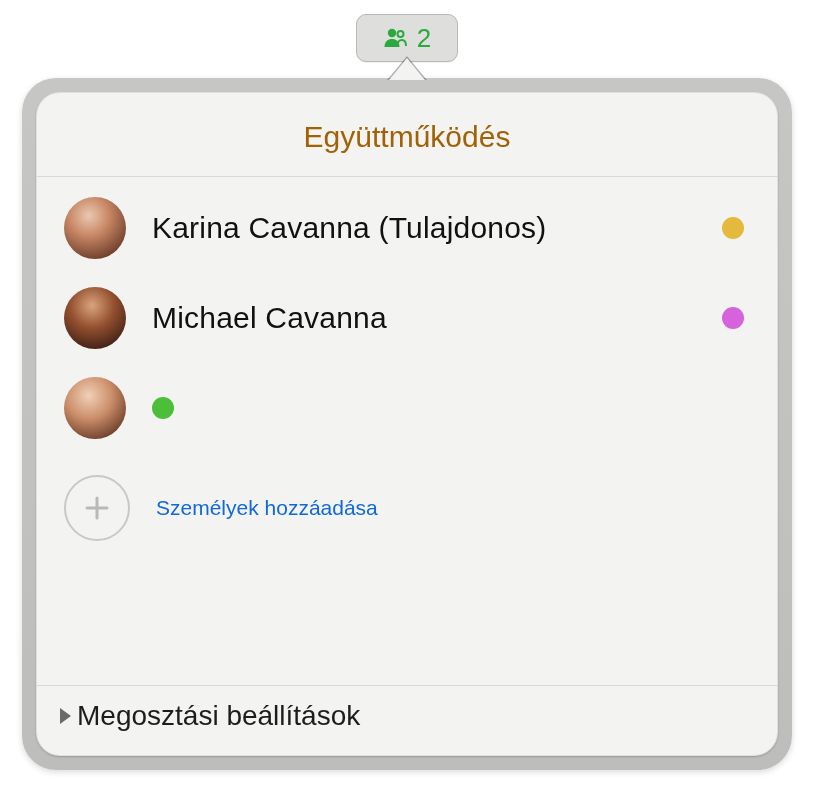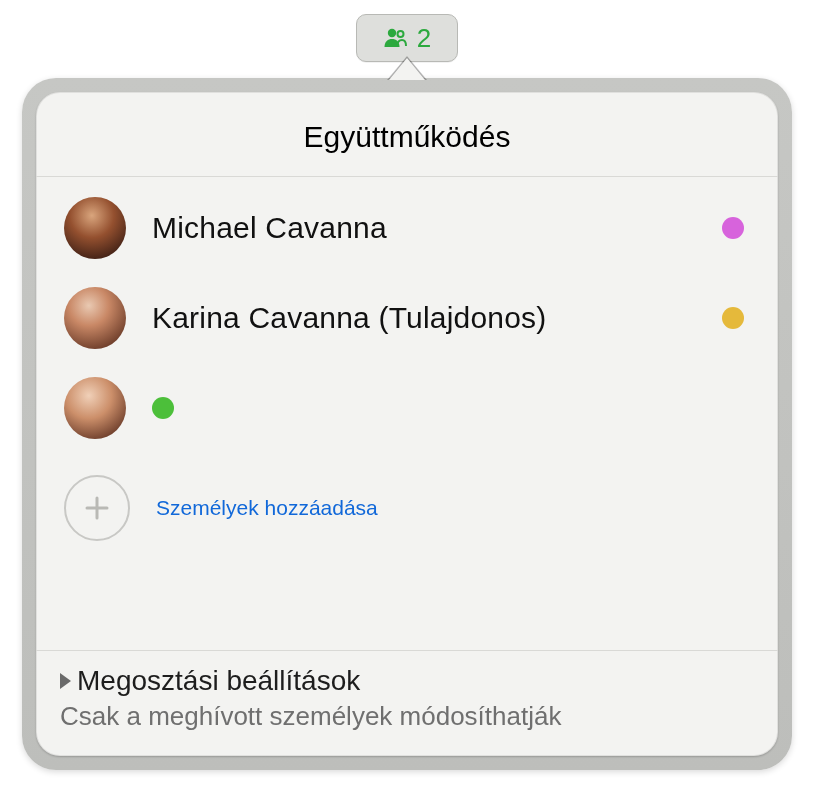--- a/index.html
+++ b/index.html
@@ -55,21 +55,21 @@
     width:100%;height:100%;
     background:#f3f3f1;
     border-radius:24px;
     box-shadow:inset 0 0 0 1px rgba(0,0,0,.08),0 1px 2px rgba(0,0,0,.2);
     display:flex;flex-direction:column;
     overflow:hidden;
   }
   .header{
     text-align:center;
     font-size:30px;
-    color:#000000;
+    color:#a16207;
     padding:28px 0 22px;
     border-bottom:1px solid #d9d9d6;
     font-weight:400;
   }
   .list{flex:1;padding:6px 0 0 0;}
   .row{
     display:flex;align-items:center;
     padding:14px 34px 14px 28px;
     gap:26px;
   }
@@ -121,29 +121,29 @@
   <div class="pointer"></div>
 
   <div class="popover-outer">
     <div class="popover">
 
       <div class="header">Együttműködés</div>
 
       <div class="list">
 
         <div class="row">
+          <div class="avatar av1"></div>
+          <div class="name">Karina Cavanna (Tulajdonos)</div>
+          <div class="dot" style="background:#e5b93b"></div>
+        </div>
+
+        <div class="row">
           <div class="avatar av2"></div>
           <div class="name">Michael Cavanna</div>
           <div class="dot" style="background:#d763dc"></div>
-        </div>
-
-        <div class="row">
-          <div class="avatar av1"></div>
-          <div class="name">Karina Cavanna (Tulajdonos)</div>
-          <div class="dot" style="background:#e5b93b"></div>
         </div>
 
         <div class="row">
           <div class="avatar av3"></div>
           <div class="dot" style="background:#4cbf3a"></div>
         </div>
 
         <div class="add-row">
           <div class="add-circle">
             <svg width="30" height="30" viewBox="0 0 30 30">
@@ -154,19 +154,18 @@
           <div class="add-label">Személyek hozzáadása</div>
         </div>
 
       </div>
 
       <div class="footer">
         <div class="footer-top">
           <div class="disclosure"></div>
           <div class="footer-title">Megosztási beállítások</div>
         </div>
-        <div class="footer-sub">Csak a meghívott személyek módosíthatják</div>
       </div>
 
     </div>
   </div>
 
 </div>
 
 </body></html>

